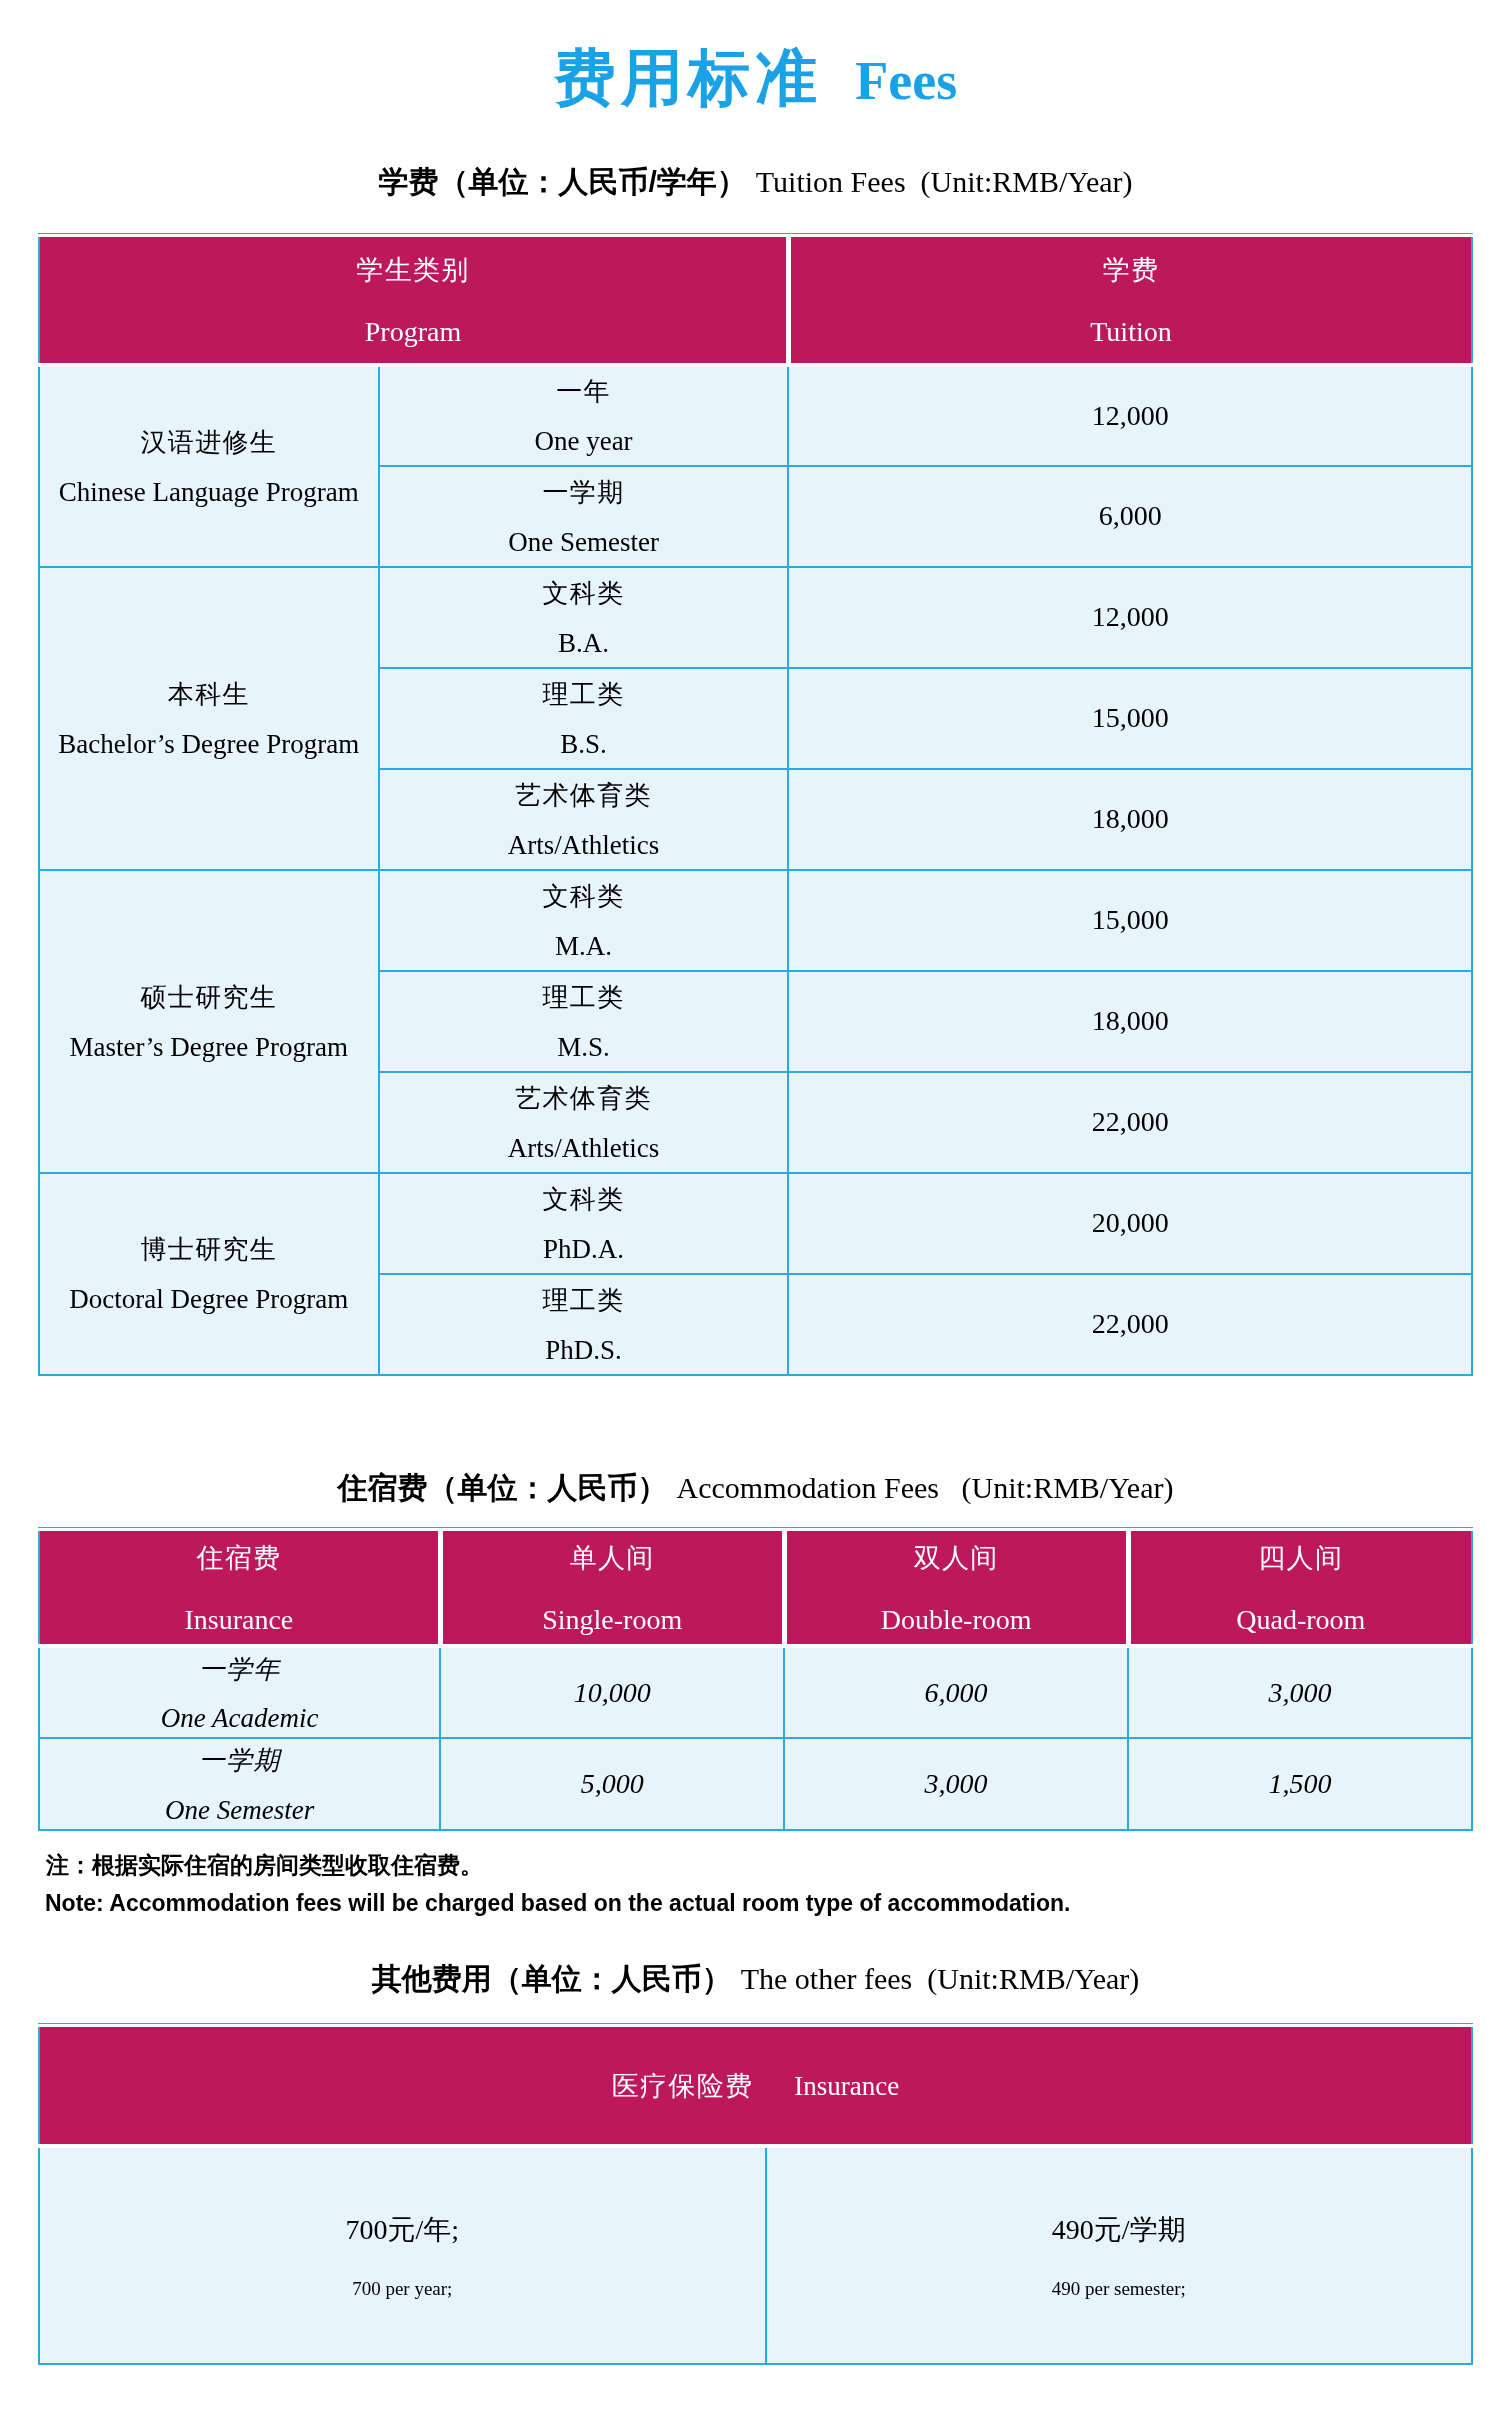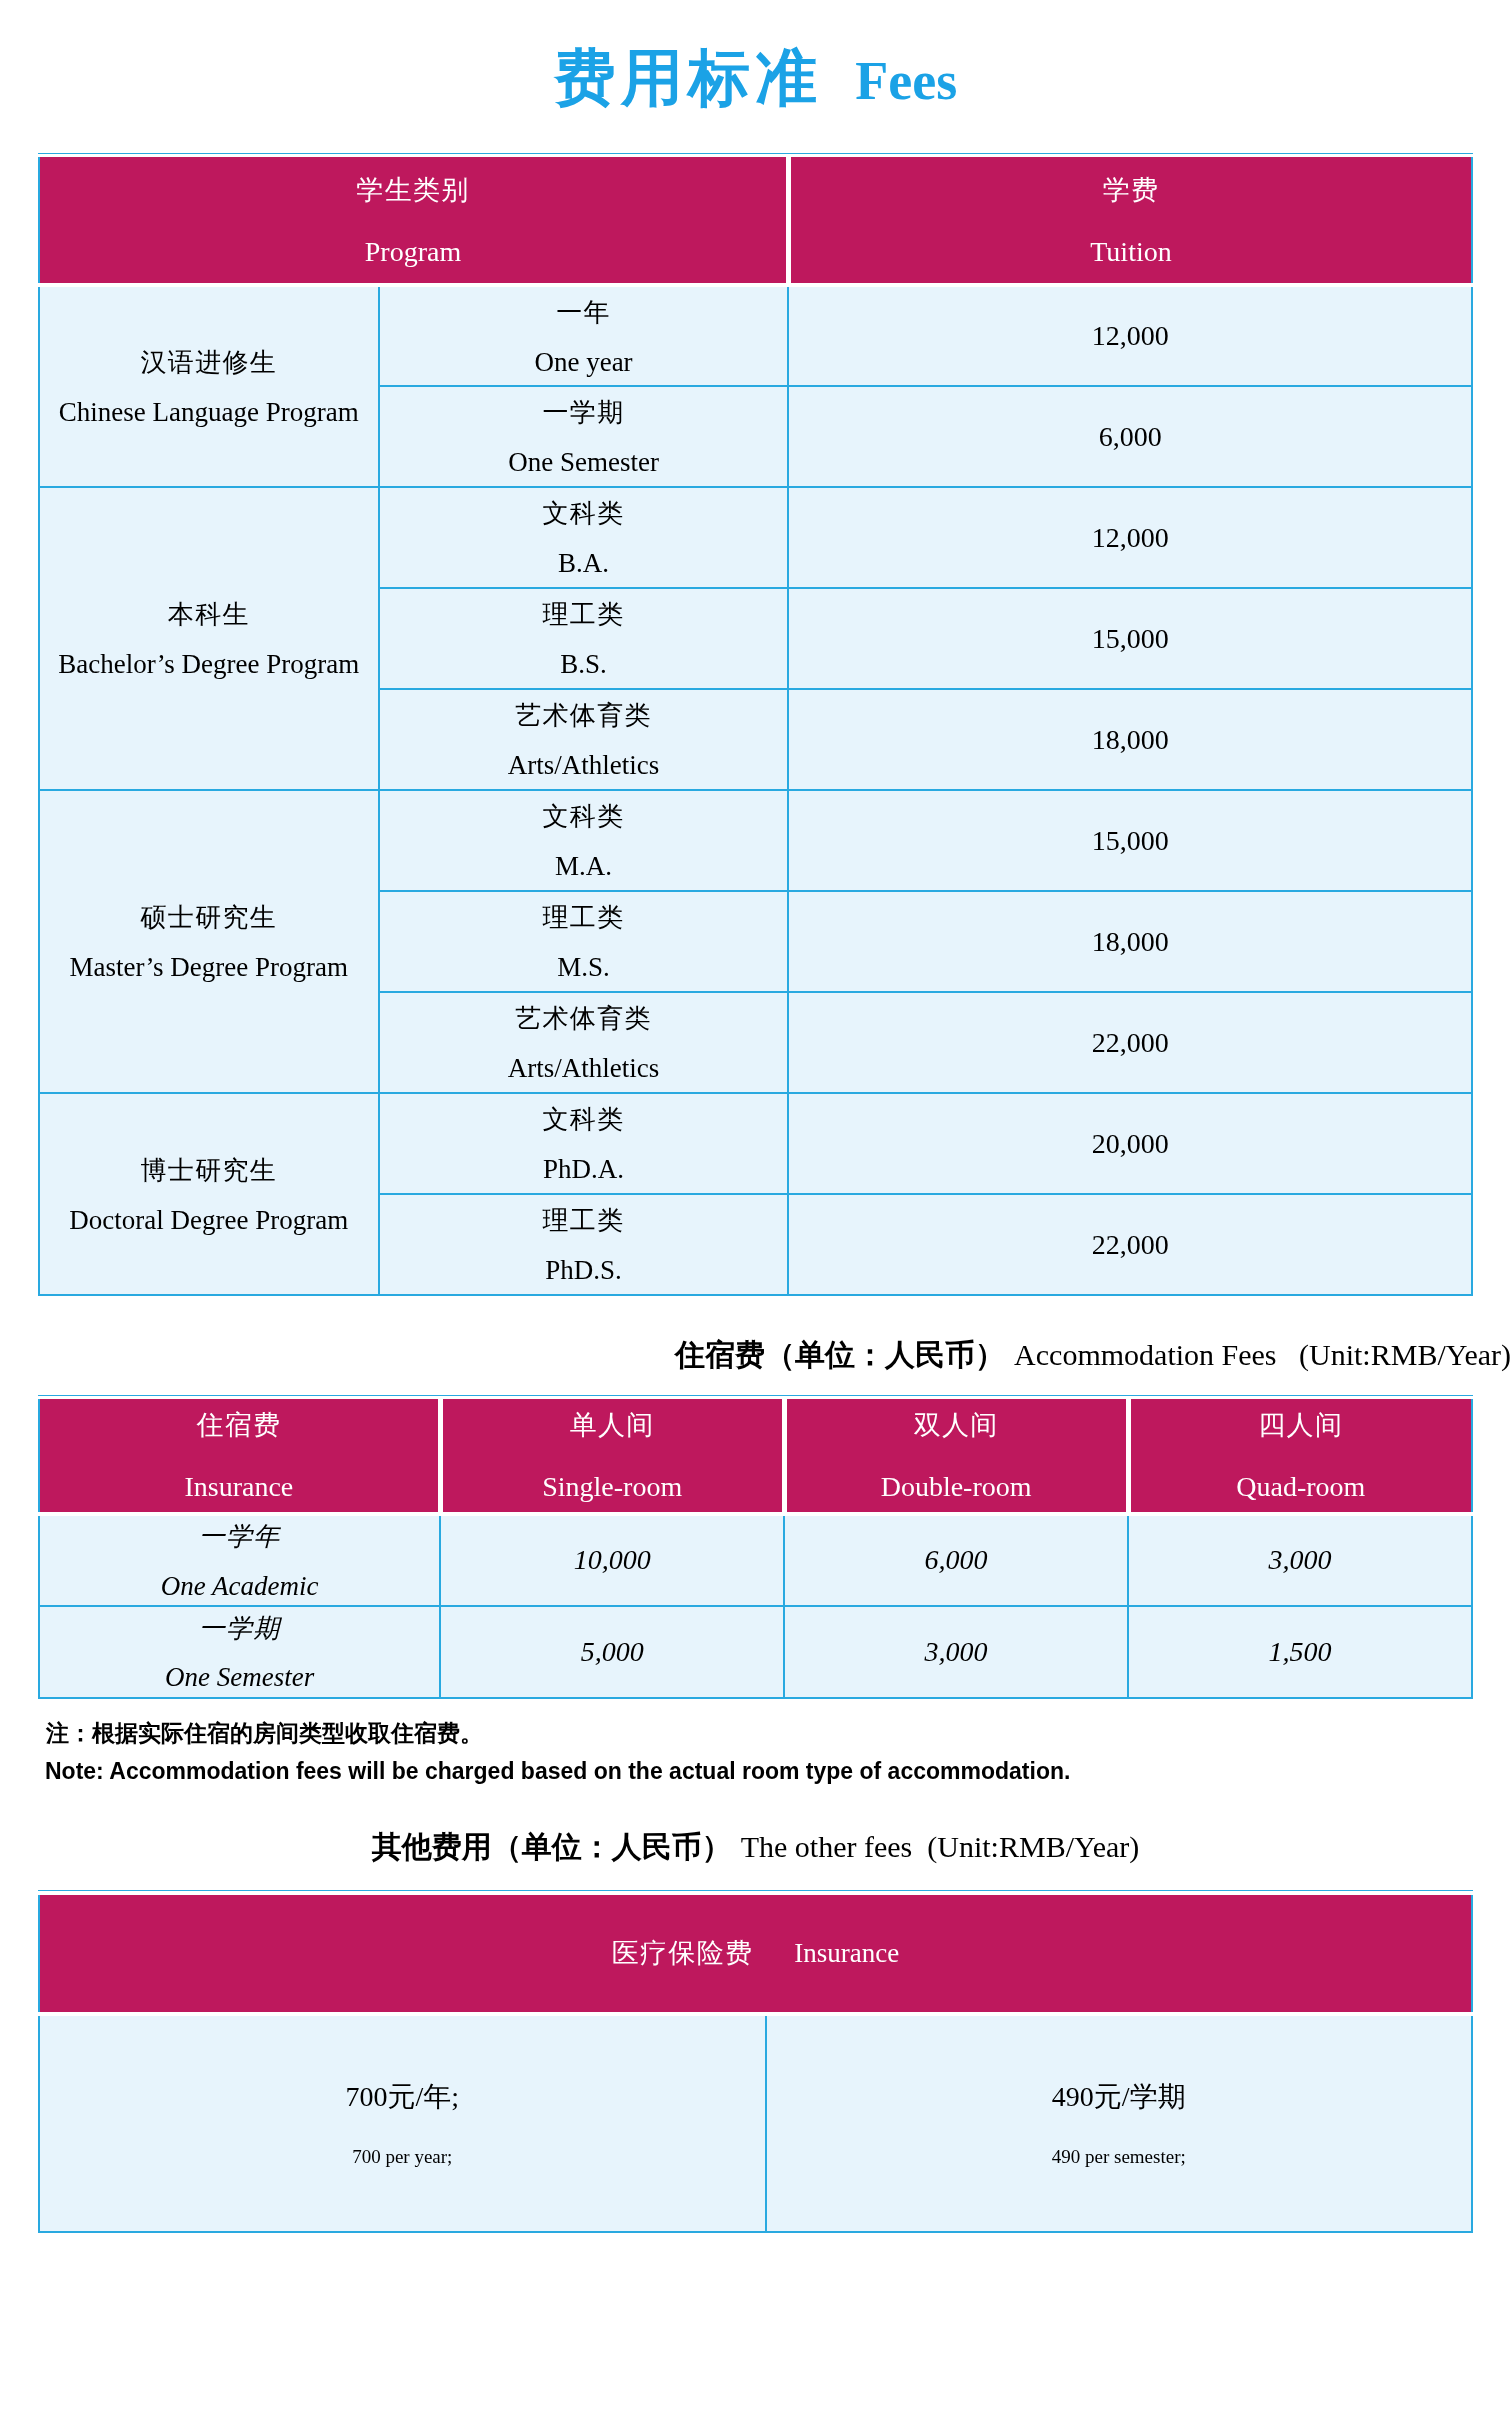--- a/index.html
+++ b/index.html
@@ -19,21 +19,21 @@
     font-weight: bold; font-size: 62px; color: #1ba2e6; letter-spacing: 5.1px;
   }
   .main-title .t-en {
     font-family: "Liberation Serif", serif;
     font-weight: bold; font-size: 54px; color: #1ba2e6; margin-left: 33px;
   }
   .subtitle { margin: 0; text-align: center; line-height: 1.15; }
   .subtitle .s-zh { font-family: "Liberation Sans", sans-serif; font-weight: bold; font-size: 30px; }
   .subtitle .s-en { font-family: "Liberation Serif", serif; font-weight: normal; font-size: 30px; margin-left: 9px; }
   .subtitle-1 { margin-top: 45px; }
-  .subtitle-2 { margin-top: 42px; text-align: right; }
+  .subtitle-2 { margin-top: 95px; }
   .subtitle-3 { margin-top: 45px; }
 
   
   .tbl-wrap {
     width: 1435px; margin: 0 auto;
     border-top: 1.9px solid #29a9e0;
     padding-top: 3.2px;
   }
   .w1 { margin-top: 33px; }
   .w2 { margin-top: 22px; }
@@ -86,20 +86,23 @@
 </style>
 </head>
 <body>
 
 <div class="page">
 
   <h1 class="main-title">
     <span class="t-zh">费用标准</span><span class="t-en">Fees</span>
   </h1>
 
+  <h2 class="subtitle subtitle-1">
+    <span class="s-zh">学费（单位：人民币/学年）</span><span class="s-en">Tuition Fees&nbsp;&nbsp;(Unit:RMB/Year)</span>
+  </h2>
 
   <div class="tbl-wrap w1">
     <table class="fee-table t1">
       <colgroup>
           <col style="width:23.7%">
           <col style="width:28.6%">
           <col style="width:47.7%">
         </colgroup>
       <thead>
         <tr>

